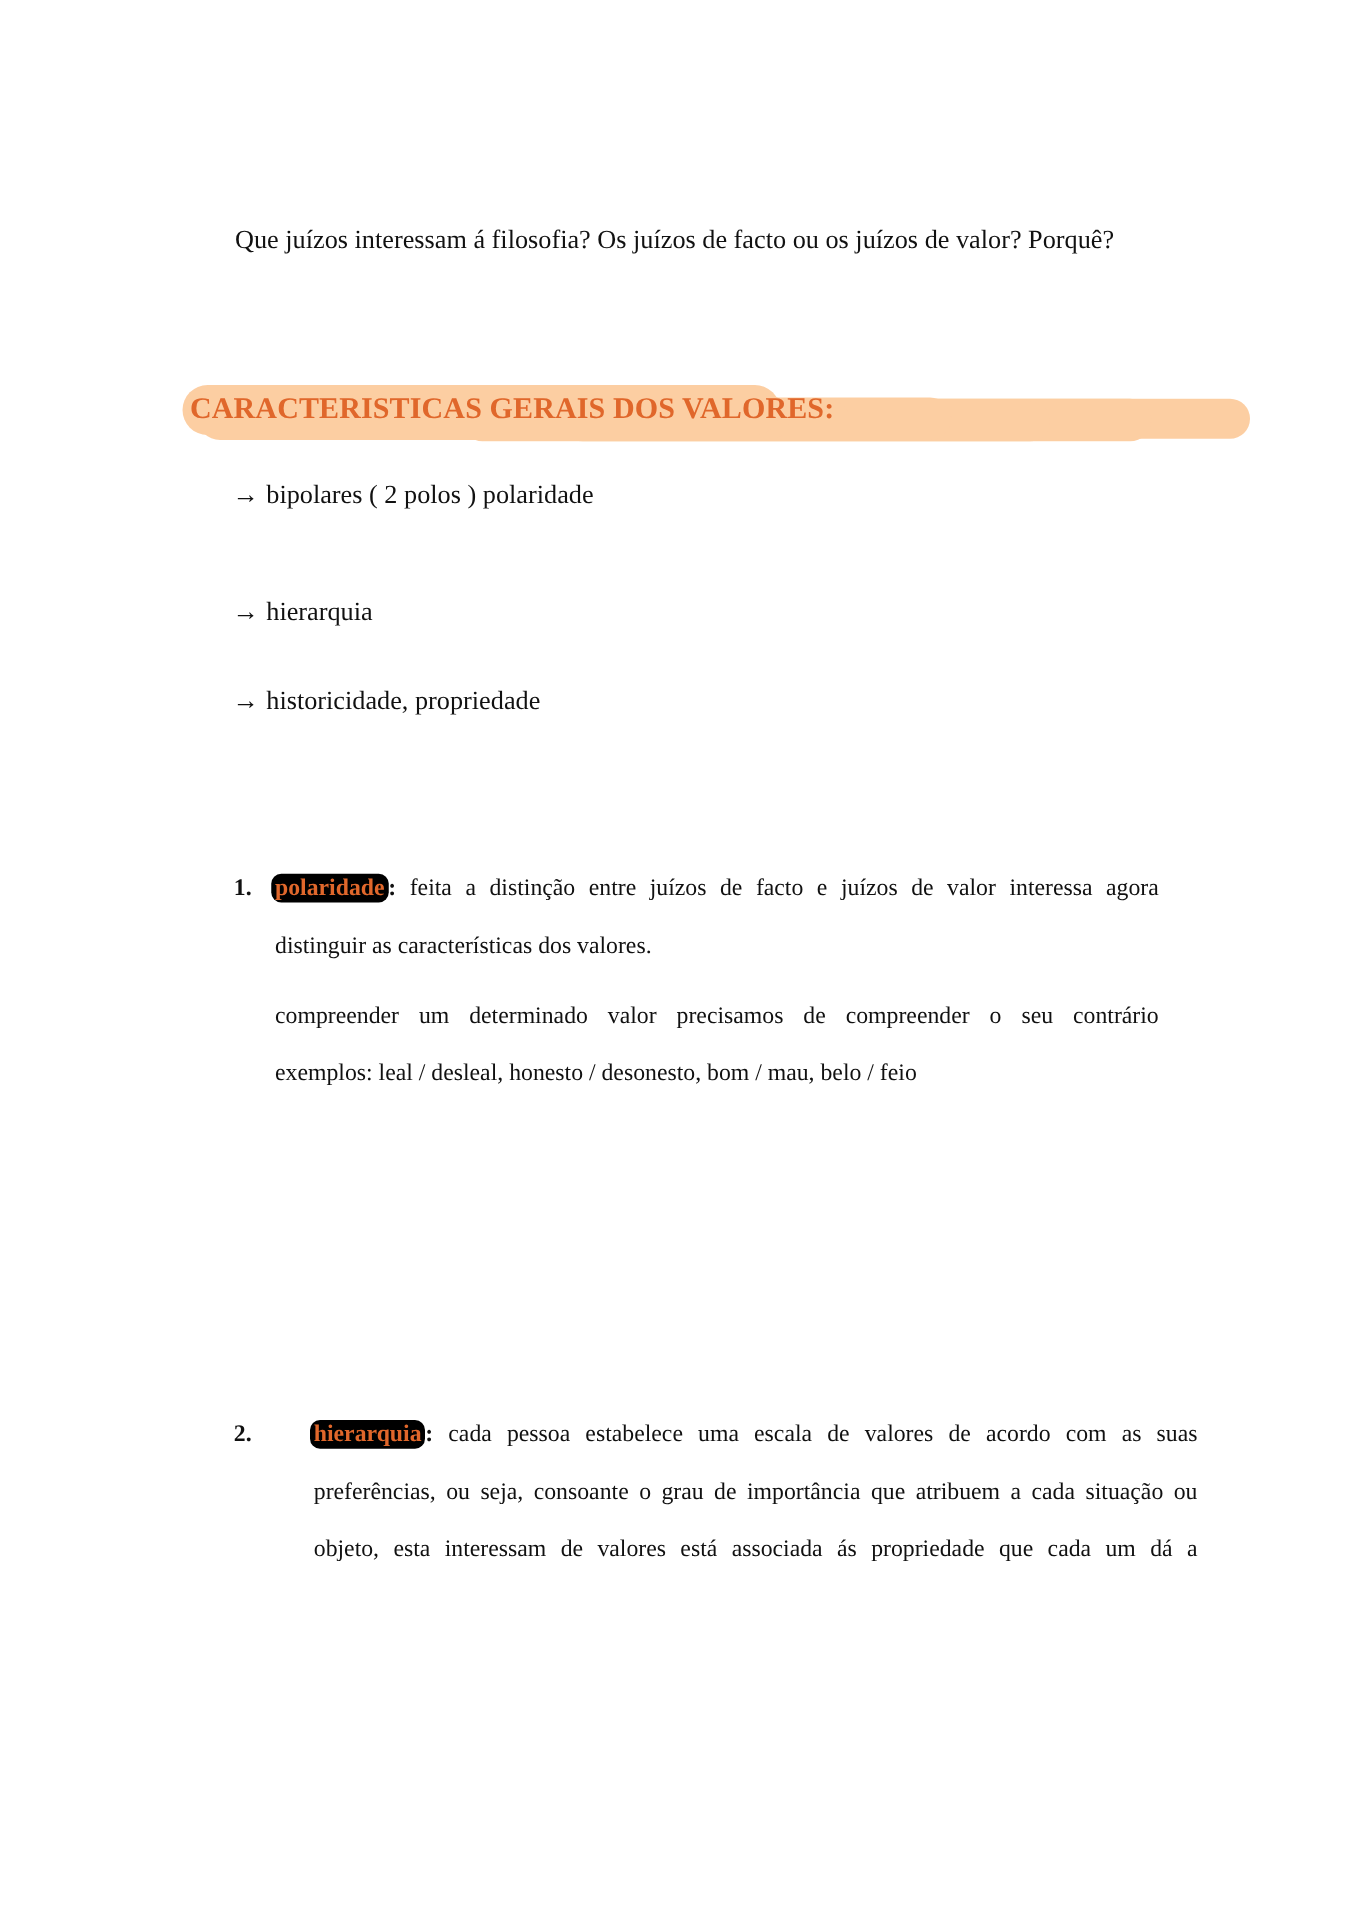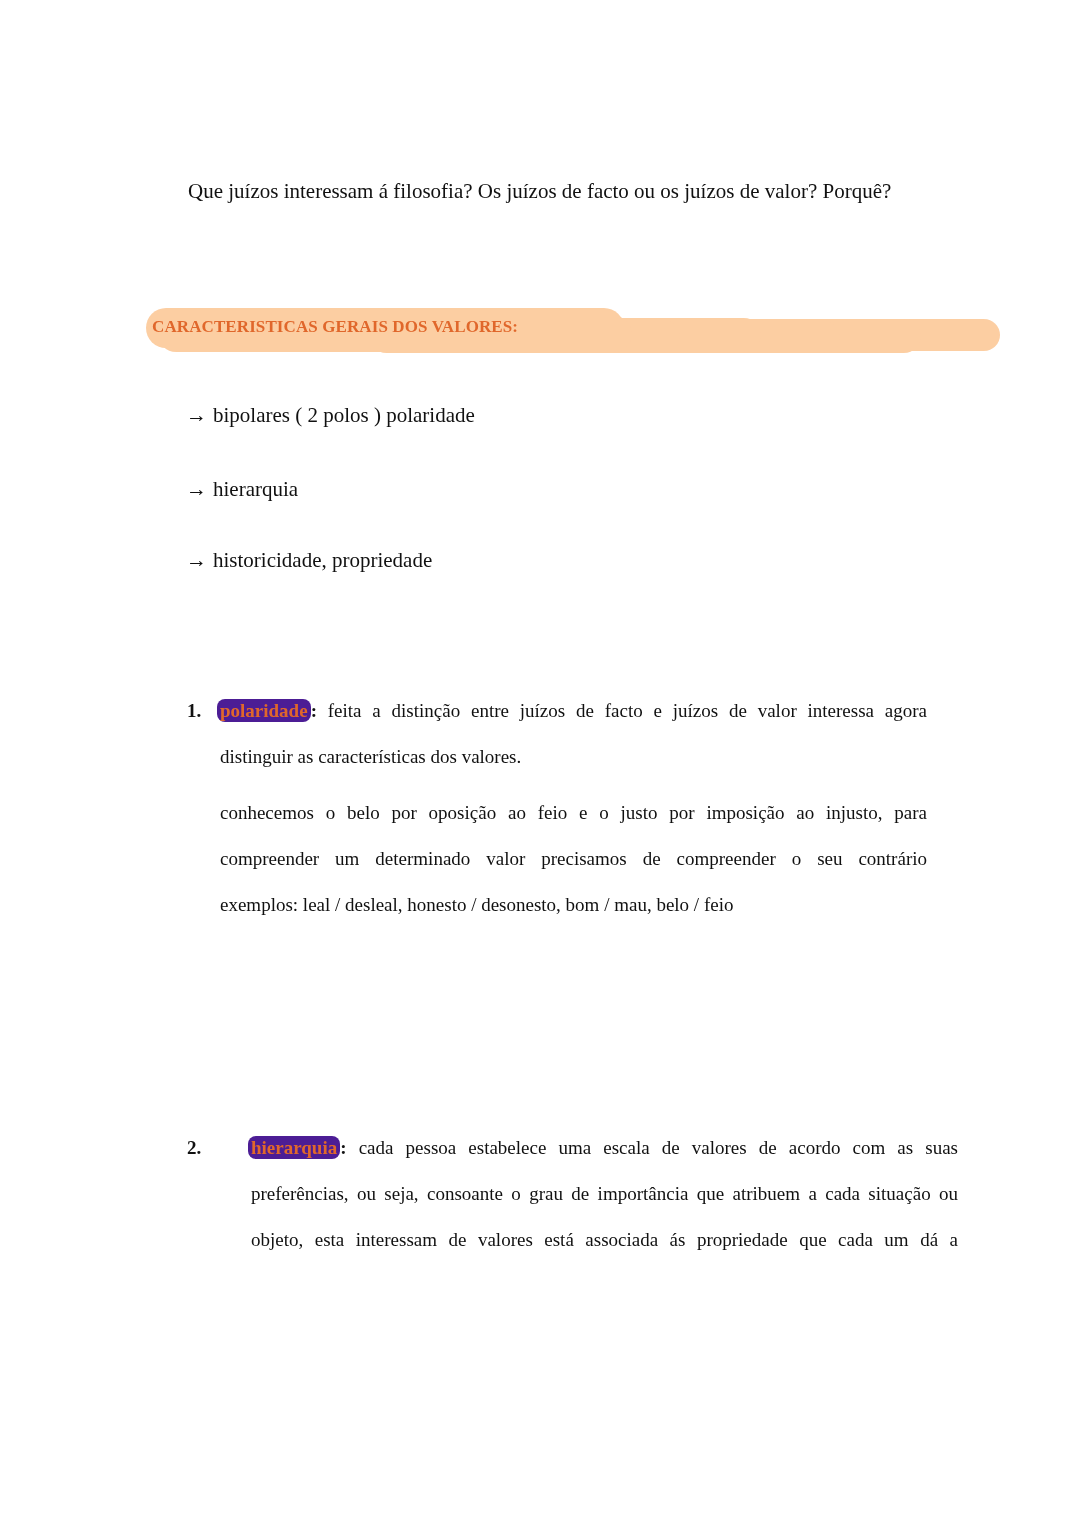--- a/index.html
+++ b/index.html
@@ -43,21 +43,21 @@
         140px 7px 0 -3px #fcc999,
         220px 9px 0 -4px #fcc999,
         300px 8px 0 -3px #fcc999,
         380px 7px 0 -4px #fcc999;
       opacity: 0.9;
     }
     .heading {
       position: absolute;
       left: 6px;
       top: 6px;
-      font-size: 17px;
+      font-size: 24px;
       line-height: 30px;
       font-weight: bold;
       color: #e0672b;
       letter-spacing: 0.1px;
     }
 
     .bullet {
       left: 186px;
       font-size: 21px;
       line-height: 30px;
@@ -83,57 +83,56 @@
     .line {
       display: block;
       height: 46px;
       text-align: justify;
       text-align-last: justify;
     }
     .line.last {
       text-align-last: left;
     }
     .hl {
-      background: #4c1d95;
+      background: #000000;
       color: #e0672b;
       font-weight: bold;
       border-radius: 8px;
       padding: 1px 3px;
       margin-left: -3px;
     }
     .colon { font-weight: bold; }
   </style>
 </head>
 <body>
 
 <div class="abs question">Que juízos interessam á filosofia? Os juízos de facto ou os juízos de valor? Porquê?</div>
 
 <div class="abs heading-wrap">
   <div class="heading-blob"></div>
   <div class="heading">CARACTERISTICAS GERAIS DOS VALORES:</div>
 </div>
 
-<div class="abs bullet" style="top:400px;text-align:right;">
+<div class="abs bullet" style="top:380px;text-align:right;">
   <span class="arrow">→</span><span>bipolares ( 2 polos ) polaridade</span>
 </div>
 <div class="abs bullet" style="top:474px;">
   <span class="arrow">→</span><span>hierarquia</span>
 </div>
 <div class="abs bullet" style="top:545px;">
   <span class="arrow">→</span><span>historicidade, propriedade</span>
 </div>
 
 <div class="list-num" style="left:187px; top:697px;">1.</div>
 <div class="para" style="top:688px;">
   <span class="line"><span class="hl">polaridade</span><span class="colon">:</span> <span>feita a distinção entre juízos de facto e juízos de valor interessa agora</span></span>
   <span class="line last">distinguir as características dos valores.</span>
 </div>
 
 <div class="para" style="top:790px;">
-  <span class="line">conhecemos o belo por oposição ao feio e o justo por imposição ao injusto, para</span>
   <span class="line">compreender um determinado valor precisamos de compreender o seu contrário</span>
   <span class="line last">exemplos: leal / desleal, honesto / desonesto, bom / mau,  belo / feio</span>
 </div>
 
 <div class="list-num" style="left:187px; top:1134px;">2.</div>
 <div class="para" style="top:1125px;margin-left:31px;">
   <span class="line"><span class="hl">hierarquia</span><span class="colon">:</span> <span>cada pessoa estabelece uma escala de valores de acordo com as suas</span></span>
   <span class="line">preferências, ou seja, consoante o grau de importância que atribuem a cada situação ou</span>
   <span class="line">objeto, esta interessam de valores está associada ás propriedade que cada um dá a</span>
 </div>

